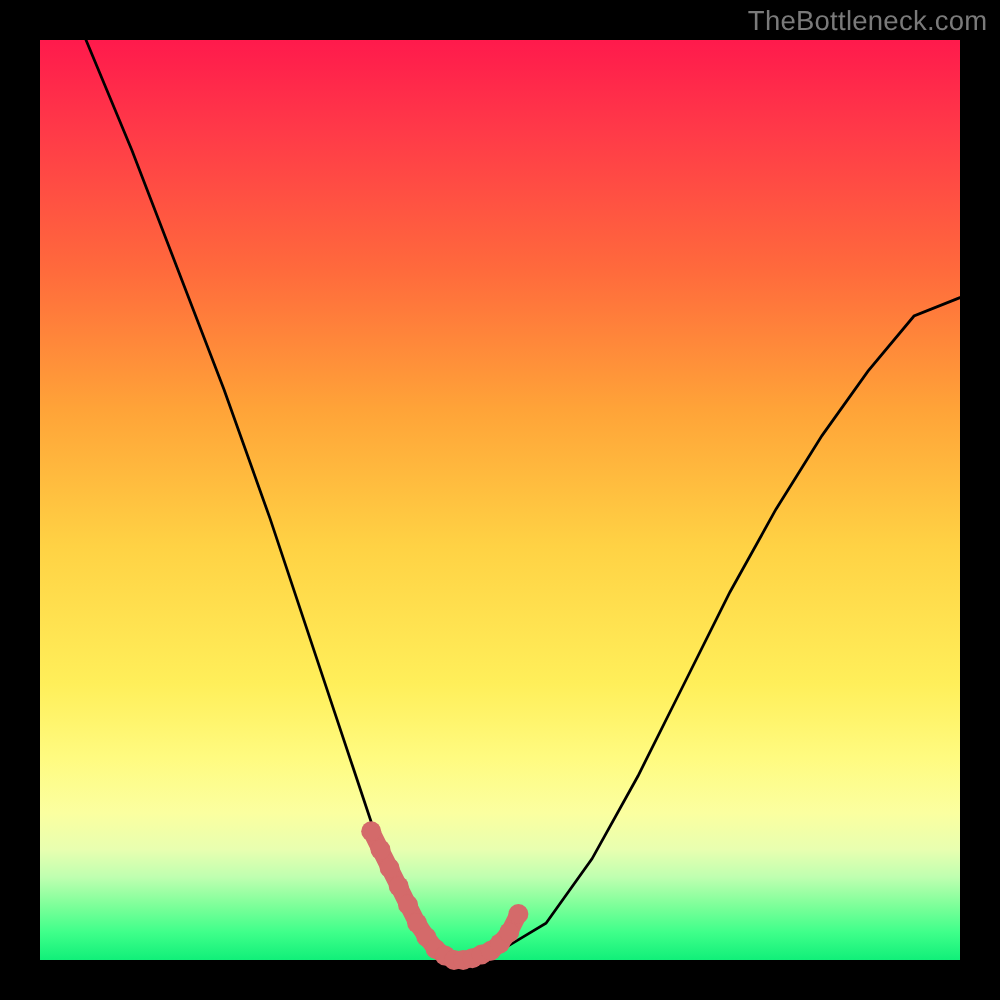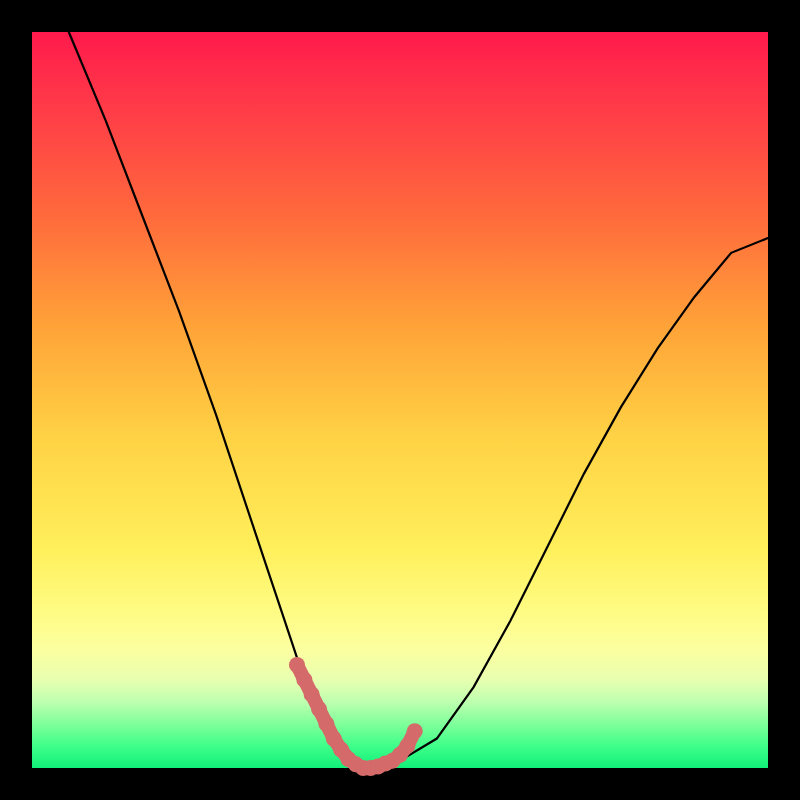--- a/index.html
+++ b/index.html
@@ -61,20 +61,21 @@
     font-size: 22px;
     font-weight: 500;
     letter-spacing: 0.2px;
     user-select: none;
   }
 </style>
 </head>
 <body>
 
 <div class="frame">
+  <div class="watermark">TheBottleneck.com</div>
 
   <div class="plot-area">
     <div class="gradient-bg"></div>
 
     <svg class="svg-layer" viewBox="0 0 736 736" preserveAspectRatio="none">
       <path id="main-curve" fill="none" stroke="#000000" stroke-width="2.2" stroke-linecap="round" d="M36.80 0.00 L73.60 88.32 L110.40 184.00 L147.20 279.68 L184.00 382.72 L220.80 493.12 L235.52 537.28 L250.24 581.44 L264.96 625.60 L279.68 662.40 L294.40 691.84 L309.12 713.92 L323.84 728.64 L338.56 736.00 L353.28 736.00 L368.00 728.64 L404.80 706.56 L441.60 655.04 L478.40 588.80 L515.20 515.20 L552.00 441.60 L588.80 375.36 L625.60 316.48 L662.40 264.96 L699.20 220.80 L736.00 206.08"></path>
       <path id="overlay-curve" fill="none" stroke="#d46a6a" stroke-width="14" stroke-linecap="round" stroke-linejoin="round" d="M264.96 632.96 L272.32 647.68 L279.68 662.40 L287.04 677.12 L294.40 691.84 L301.76 706.56 L309.12 717.60 L316.48 727.17 L323.84 732.32 L331.20 736.00 L338.56 736.00 L345.92 734.53 L353.28 731.58 L360.64 728.64 L368.00 722.75 L375.36 713.92 L382.72 699.20"></path>
       <g id="overlay-dots">
           <circle cx="264.96" cy="632.96" r="8" fill="#d46a6a"></circle>
           <circle cx="272.32" cy="647.68" r="8" fill="#d46a6a"></circle>

